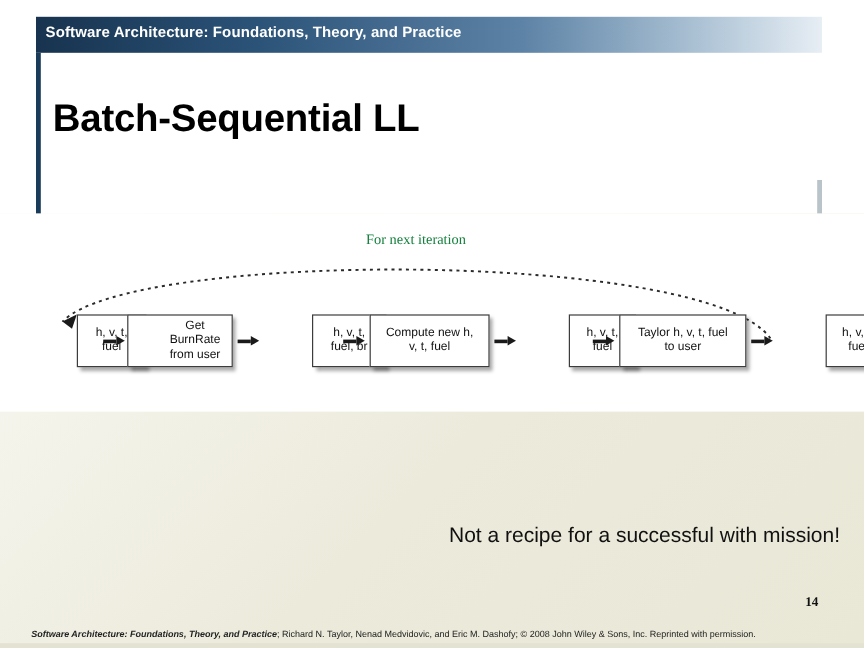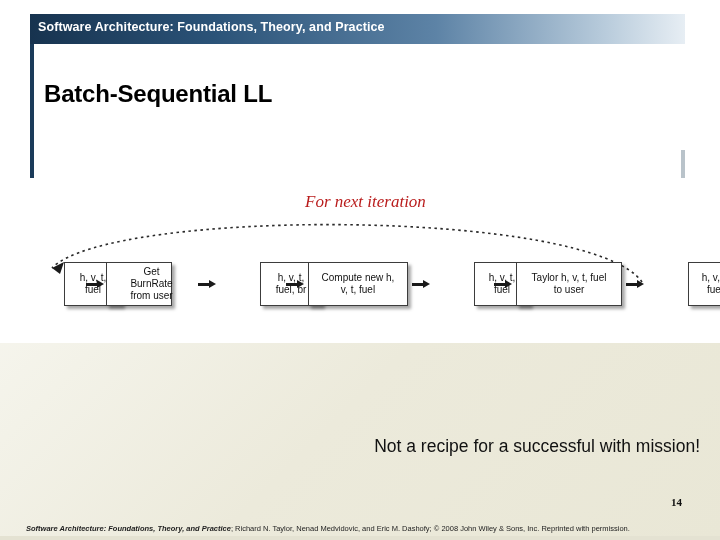--- a/index.html
+++ b/index.html
@@ -66,43 +66,42 @@
     top: 150px;
     width: 4px;
     height: 28px;
     background: #b9c3ca;
   }
 
   .slide-title {
     position: absolute;
     left: 44px;
     top: 80px;
-    font-size: 24px;
+    font-size: 32px;
     font-weight: bold;
     color: #000000;
     letter-spacing: -0.2px;
   }
 
   
   .diagram {
     position: absolute;
     left: 0;
     top: 178px;
     width: 720px;
     height: 165px;
     background: #ffffff;
   }
 
   .loop-label {
     position: absolute;
     left: 305px;
     top: 14px;
-    font-size: 17px;
-    color: #b91c1c;
-    font-style: italic;
+    font-size: 12px;
+    color: #15803d;
     font-family: "Liberation Serif", serif;
     white-space: nowrap;
   }
 
   .arc {
     position: absolute;
     left: 30px;
     top: 24px;
     width: 620px;
     height: 86px;
@@ -219,21 +218,21 @@
 
     <div class="box small" style="left:24px; width:58px;">
       <span style="white-space:pre-line;">h, v, t,
 fuel</span>
     </div>
     <div class="arrow" style="left:86px; width:18px;">
       <span class="shaft" style="width:11px;"></span>
         <span class="head" style="left:11px;"></span>
     </div>
 
-    <div class="box proc" style="left:106px; width:66px;padding-left:28px;">
+    <div class="box proc" style="left:106px; width:88px;padding-left:28px;">
       <span style="white-space:pre-line;">Get BurnRate
 from user</span>
     </div>
     <div class="arrow" style="left:198px; width:18px;">
       <span class="shaft" style="width:11px;"></span>
         <span class="head" style="left:11px;"></span>
     </div>
 
     <div class="box small" style="left:220px; width:62px;">
       <span style="white-space:pre-line;">h, v, t,

